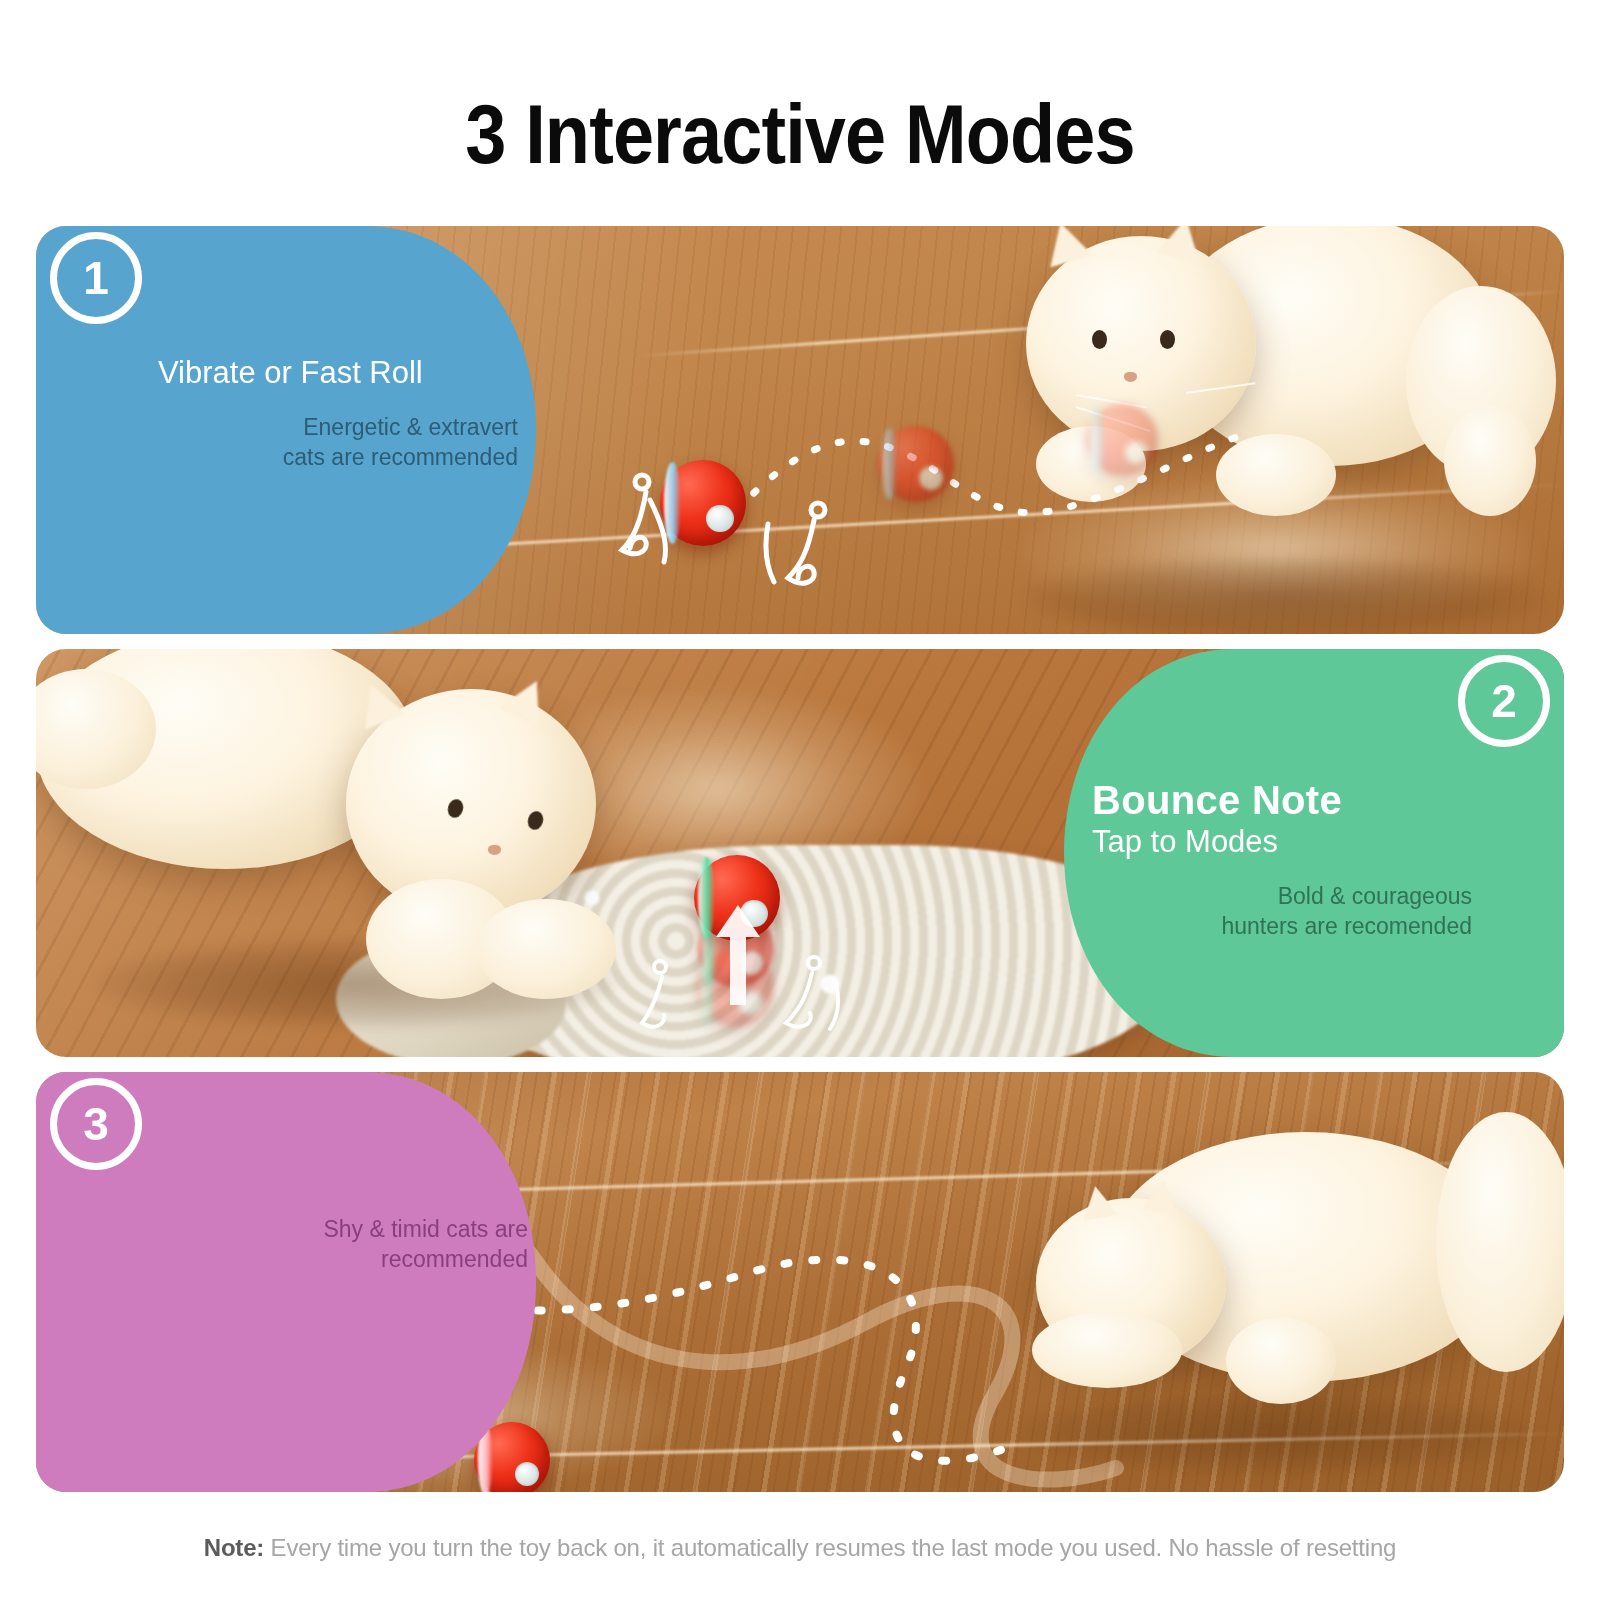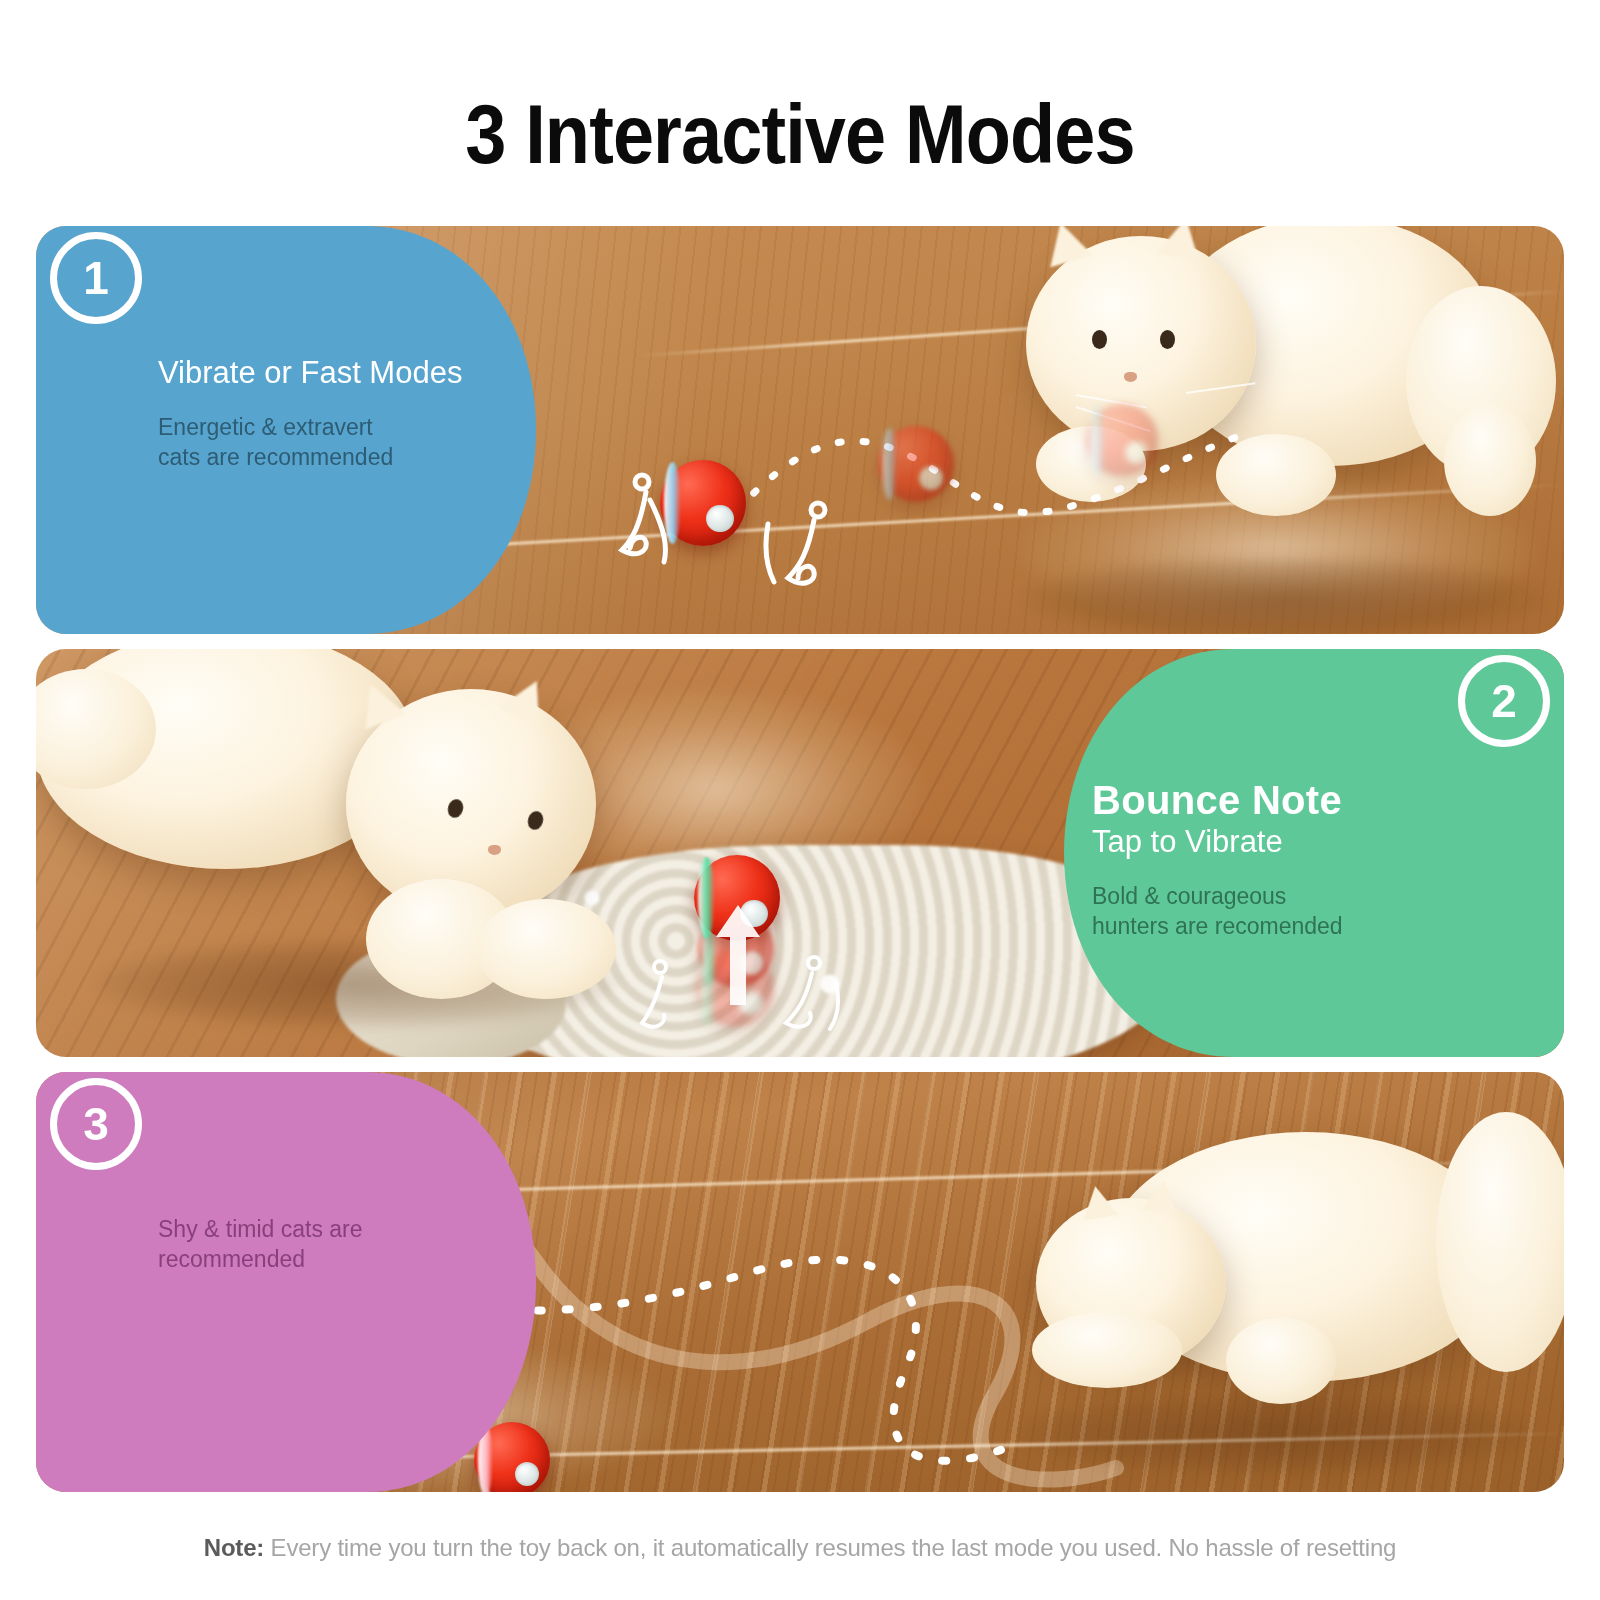--- a/index.html
+++ b/index.html
@@ -230,20 +230,21 @@
     color: #ffffff;
     font-weight: normal;
     line-height: 1.1;
     margin: 0 0 22px 0;
   }
   .mode-desc {
     font-size: 23px;
     line-height: 1.32;
     margin: 0;
     white-space: pre-line;
+    text-align: right;
   }
 
   
   .badge {
     position: absolute;
     width: 92px;
     height: 92px;
     border-radius: 50%;
     border: 7px solid #ffffff;
     box-sizing: border-box;
@@ -333,21 +334,21 @@
 
   <svg class="blob blob-left" viewBox="0 0 500 408" preserveAspectRatio="none">
     <path d="M 0 0 H 330 C 430 0, 500 92, 500 204 C 500 316, 430 408, 330 408 H 0 Z" fill="#57a5cf"></path>
   </svg>
 
   <div class="badge" style="left:14px; top:6px; background:#57a5cf;">
     <span>1</span>
   </div>
 
   <div class="caption" style="left:122px; top:130px; width:360px;">
-    <p class="mode-sub">Vibrate or Fast Modes</p>
+    <p class="mode-sub">Vibrate or Fast Roll</p>
     <p class="mode-desc" style="color:#2d5c74;">Energetic &amp; extravert
 cats are recommended</p>
   </div>
 </div>
 
 <div class="panel" id="panel-2">
 
   <div class="photo">
     <div class="floor warm"></div>
     <div class="plank-line" style="left:-40px; top:130px; width:760px; transform:rotate(34deg);"></div>
@@ -401,21 +402,21 @@
   <svg class="blob blob-right" viewBox="0 0 512 408" preserveAspectRatio="none">
     <path d="M 512 0 H 182 C 82 0, 12 92, 12 204 C 12 316, 82 408, 182 408 H 512 Z" fill="#5fc898"></path>
   </svg>
 
   <div class="badge" style="right:14px; top:6px; background:#5fc898;">
     <span>2</span>
   </div>
 
   <div class="caption" style="right:92px; top:130px; width:380px; text-align:left;">
     <p class="mode-title">Bounce Note</p>
-    <p class="mode-sub">Tap to Vibrate</p>
+    <p class="mode-sub">Tap to Modes</p>
     <p class="mode-desc" style="color:#2f7355;">Bold &amp; courageous
 hunters are recomended</p>
   </div>
 </div>
 
 <div class="panel" id="panel-3">
 
   <div class="photo">
     <div class="floor"></div>
     <div class="plank-line" style="left:0; top:108px; width:1528px; transform:rotate(-1.6deg);"></div>

